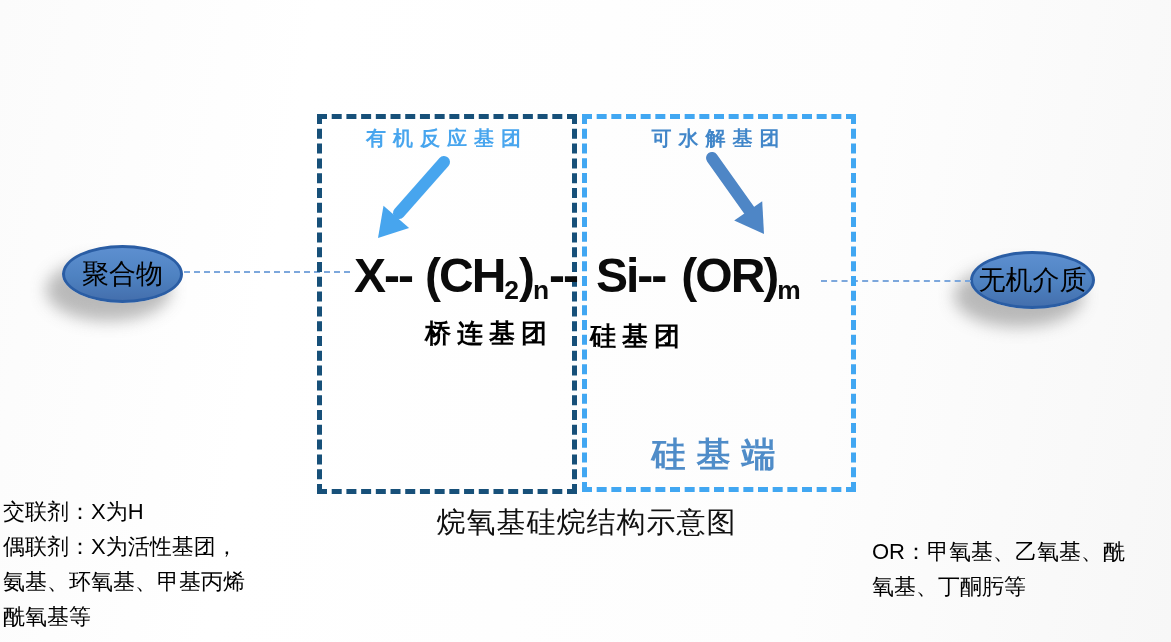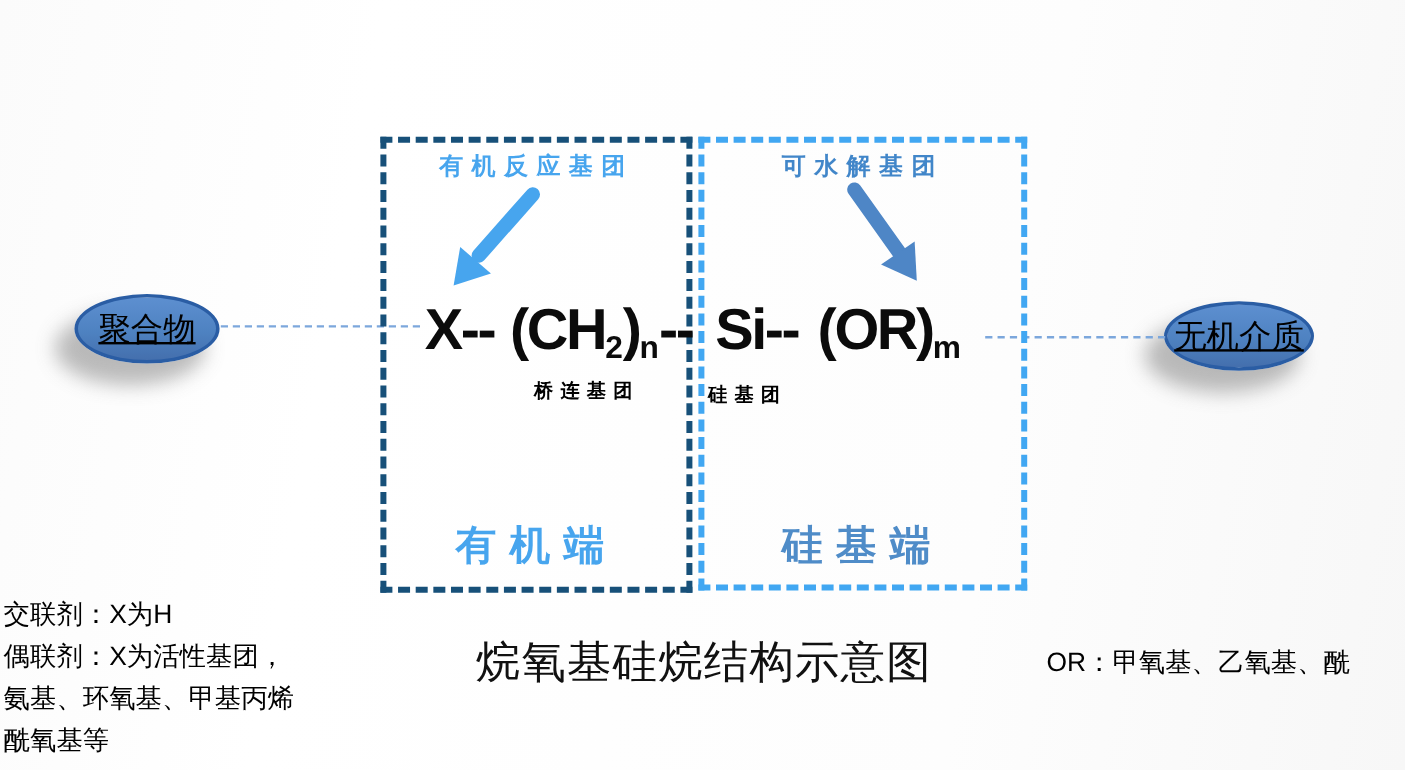--- a/index.html
+++ b/index.html
@@ -29,21 +29,21 @@
     background:linear-gradient(180deg,#5d8fd0 0%,var(--node-fill) 55%,#446fad 100%);
     border:3px solid var(--node-border);
     box-shadow:-14px 16px 16px 2px rgba(105,105,105,0.45);
     display:flex;align-items:center;justify-content:center;
     box-sizing:border-box;
   }
   .node-left{left:62px;top:245px;width:121px;height:58px;}
   .node-right{left:970px;top:251px;width:125px;height:58px;}
   .node-label{
     font-family:"Liberation Serif","DejaVu Serif",serif;
-    font-size:27px;color:#000;white-space:nowrap;line-height:1;text-decoration:underline;
+    font-size:27px;color:#000;white-space:nowrap;line-height:1;
   }
 
   
   .connector{position:absolute;height:0;border-top:2px dashed var(--connector);}
   .connector-left{left:184px;top:271px;width:166px;}
   .connector-right{left:821px;top:280px;width:150px;}
 
   
   .box{position:absolute;box-sizing:border-box;background:transparent;}
   .organic-box{left:317px;top:114px;width:260px;height:380px;border:5px dashed var(--organic-box-border);}
@@ -74,38 +74,38 @@
   .formula-left{left:354px;top:252px;}
   .formula-right{left:596px;top:252px;}
   .f-gap-s{margin-right:13px;}
   .f-gap-l{margin-right:16px;}
   .sub{font-size:0.55em;position:relative;top:0.28em;letter-spacing:0;}
 
   
   .black-label{
     position:absolute;
     font-family:"DejaVu Serif","Liberation Serif",serif;
-    font-weight:bold;font-size:16px;letter-spacing:6px;color:#000;white-space:nowrap;
+    font-weight:bold;font-size:26px;letter-spacing:6px;color:#000;white-space:nowrap;
   }
   .bridge-label{left:404px;top:316px;width:170px;text-align:center;}
   .silyl-label{left:590px;top:319px;}
 
   
   .end-label{
     position:absolute;text-align:center;
     font-family:"DejaVu Serif","Liberation Serif",serif;
     font-weight:bold;font-size:34px;letter-spacing:11px;white-space:nowrap;
   }
   .organic-end-label{left:317px;width:260px;top:432px;color:var(--organic-accent);}
   .silicon-end-label{left:582px;width:274px;top:432px;color:#4f8cc8;}
 
   
   .caption{
-    position:absolute;left:317px;width:539px;top:527px;text-align:center;
-    font-size:37px;color:#111;letter-spacing:1px;white-space:nowrap;
+    position:absolute;left:317px;width:539px;top:503px;text-align:center;
+    font-size:29px;color:#111;letter-spacing:1px;white-space:nowrap;
   }
 
   
   .notes{
     position:absolute;
     font-family:Liberation Sans, sans-serif;
     font-size:22px;line-height:35px;color:#000;white-space:nowrap;
   }
   .notes-left{left:3px;top:494px;}
   .notes-right{left:852px;top:534px;margin-left:20px;}
@@ -141,29 +141,29 @@
     <polygon class="head" points="66,84 36.2,70.5 64.2,51.3"></polygon>
   </svg>
 
   <div class="formula formula-left"><span class="f-gap-s">X--</span><span>(CH</span><span class="sub">2</span><span>)</span><span class="sub">n</span><span>--</span></div>
 
   <div class="formula formula-right"><span class="f-gap-l">Si--</span><span>(OR)</span><span class="sub">m</span></div>
 
   <div class="black-label bridge-label">桥连基团</div>
   <div class="black-label silyl-label">硅基团</div>
 
-  <div class="end-label organic-end-label">有机端</div>
   <div class="end-label silicon-end-label">硅基端</div>
 
   <div class="caption">烷氧基硅烷结构示意图</div>
 
   <div class="notes notes-left">
     <div>交联剂：X为H</div>
     <div>偶联剂：X为活性基团，</div>
     <div>氨基、环氧基、甲基丙烯</div>
     <div>酰氧基等</div>
   </div>
 
   <div class="notes notes-right">
     <div>OR：甲氧基、乙氧基、酰</div>
+    <div>氧基、丁酮肟等</div>
   </div>
 
 </div>
 
 </body></html>

